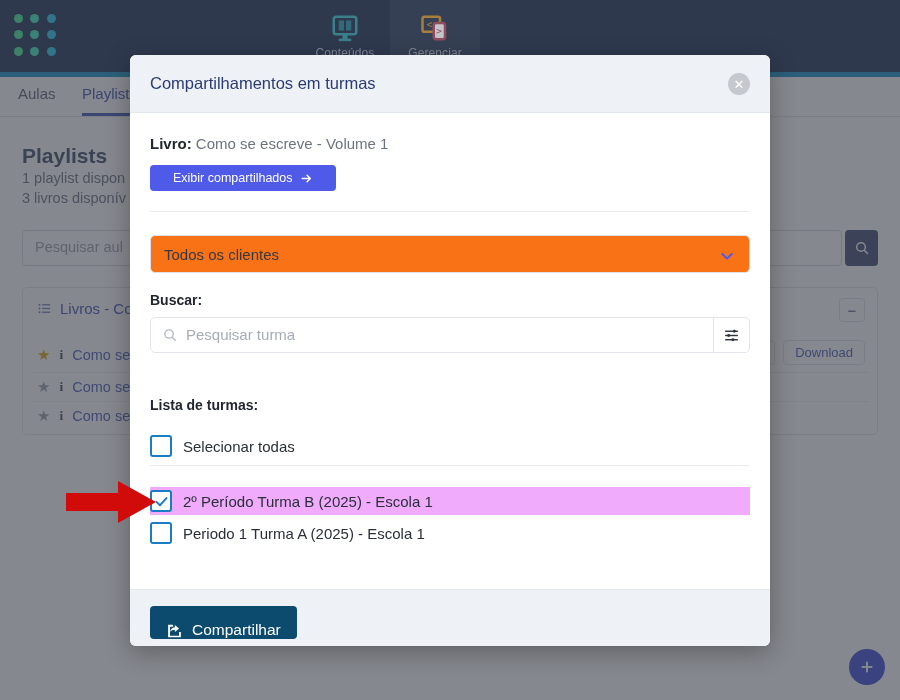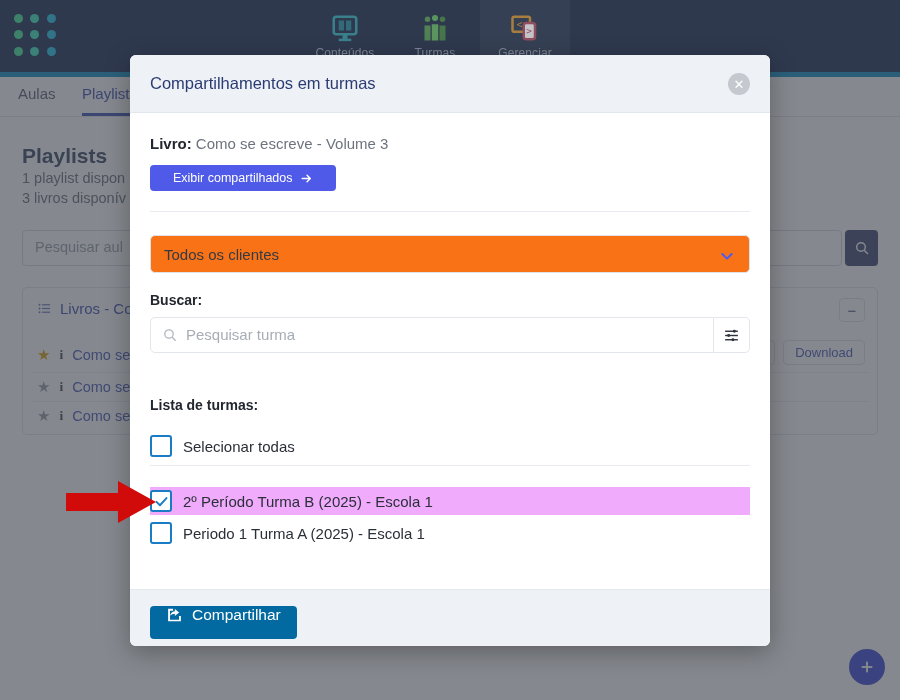--- a/index.html
+++ b/index.html
@@ -195,22 +195,22 @@
 
   .turma-row {
     position: absolute; left: 20px; width: 600px; height: 28px;
     display: flex; align-items: center; gap: 11px;
   }
   .turma-row.sel { background: #f0abfc; }
   .turma-lbl { font-size: 15px; color: #2a2f38; }
 
   .btn-compartilhar {
     position: absolute; left: 20px; top: 551px; height: 33px;
-    background: #0369a1; border-radius: 4px; color: #fff;
-    font-size: 15.5px; display:flex; align-items:flex-start; gap: 9px;
+    background: #0c4a6e; border-radius: 4px; color: #fff;
+    font-size: 15.5px; display:flex; align-items:flex-end; gap: 9px;
     padding: 0 16px;
   }
 
   
   .red-arrow { position: absolute; left: 66px; top: 481px; }
 </style>
 </head>
 <body>
 
 <div id="app">
@@ -234,31 +234,20 @@
         <div class="navitem">
           <svg class="navicon" viewBox="0 0 24 24">
             <rect x="3" y="3" width="18" height="14" rx="2" fill="none" stroke="#3a9ca8" stroke-width="2"></rect>
             <rect x="7" y="6" width="4.2" height="8" fill="#2e7d8e"></rect>
             <rect x="12.8" y="6" width="4.2" height="8" fill="#2e7d8e"></rect>
             <rect x="10" y="17" width="4" height="4" fill="#3a9ca8"></rect>
             <rect x="7" y="20.5" width="10" height="2" fill="#3a9ca8"></rect>
           </svg>
           <span class="nlabel">Conteúdos</span>
         </div>
-        <div class="navitem">
-          <svg class="navicon" viewBox="0 0 24 24">
-            <circle cx="6" cy="5" r="2.2" fill="#5aa05a"></circle>
-              <circle cx="12" cy="4" r="2.4" fill="#6bb96b"></circle>
-              <circle cx="18" cy="5" r="2.2" fill="#4d8f4d"></circle>
-            <path d="M3.6 10h4.8v12H3.6z" fill="#5aa05a"></path>
-            <path d="M9.4 9h5.2v13H9.4z" fill="#6bb96b"></path>
-            <path d="M15.6 10h4.8v12h-4.8z" fill="#4d8f4d"></path>
-          </svg>
-          <span class="nlabel">Turmas</span>
-        </div>
         <div class="navitem hl">
           <svg class="navicon" viewBox="0 0 24 24">
             <rect x="2" y="3" width="14" height="12" rx="1.5" fill="none" stroke="#d79a3a" stroke-width="2"></rect>
             <text x="5.2" y="12" font-size="8" fill="#d79a3a" font-family="monospace">&lt;</text>
             <rect x="11" y="8" width="9" height="13" rx="2" fill="#fff" stroke="#b5546b" stroke-width="2"></rect>
             <text x="13" y="17" font-size="7.5" fill="#b5546b" font-family="monospace">&gt;</text>
           </svg>
           <span class="nlabel">Gerenciar</span>
         </div>
       </div>
@@ -340,21 +329,21 @@
 
     <div class="modal-head">
       <div class="modal-title">Compartilhamentos em turmas</div>
       <div class="modal-close">✕</div>
     </div>
 
     <div class="modal-body"></div>
 
     <div class="livro-line">
       <b>Livro:</b>
-      <span>Como se escreve - Volume 3</span>
+      <span>Como se escreve - Volume 1</span>
     </div>
 
     <div class="btn-exibir">
       <span>Exibir compartilhados</span>
       <svg width="13" height="13" viewBox="0 0 24 24">
         <path d="M4 12h14M13 6l6 6-6 6" fill="none" stroke="#fff" stroke-width="2.6" stroke-linecap="round" stroke-linejoin="round"></path>
       </svg>
     </div>
 
     <div class="hr" style="top:156px;"></div>

